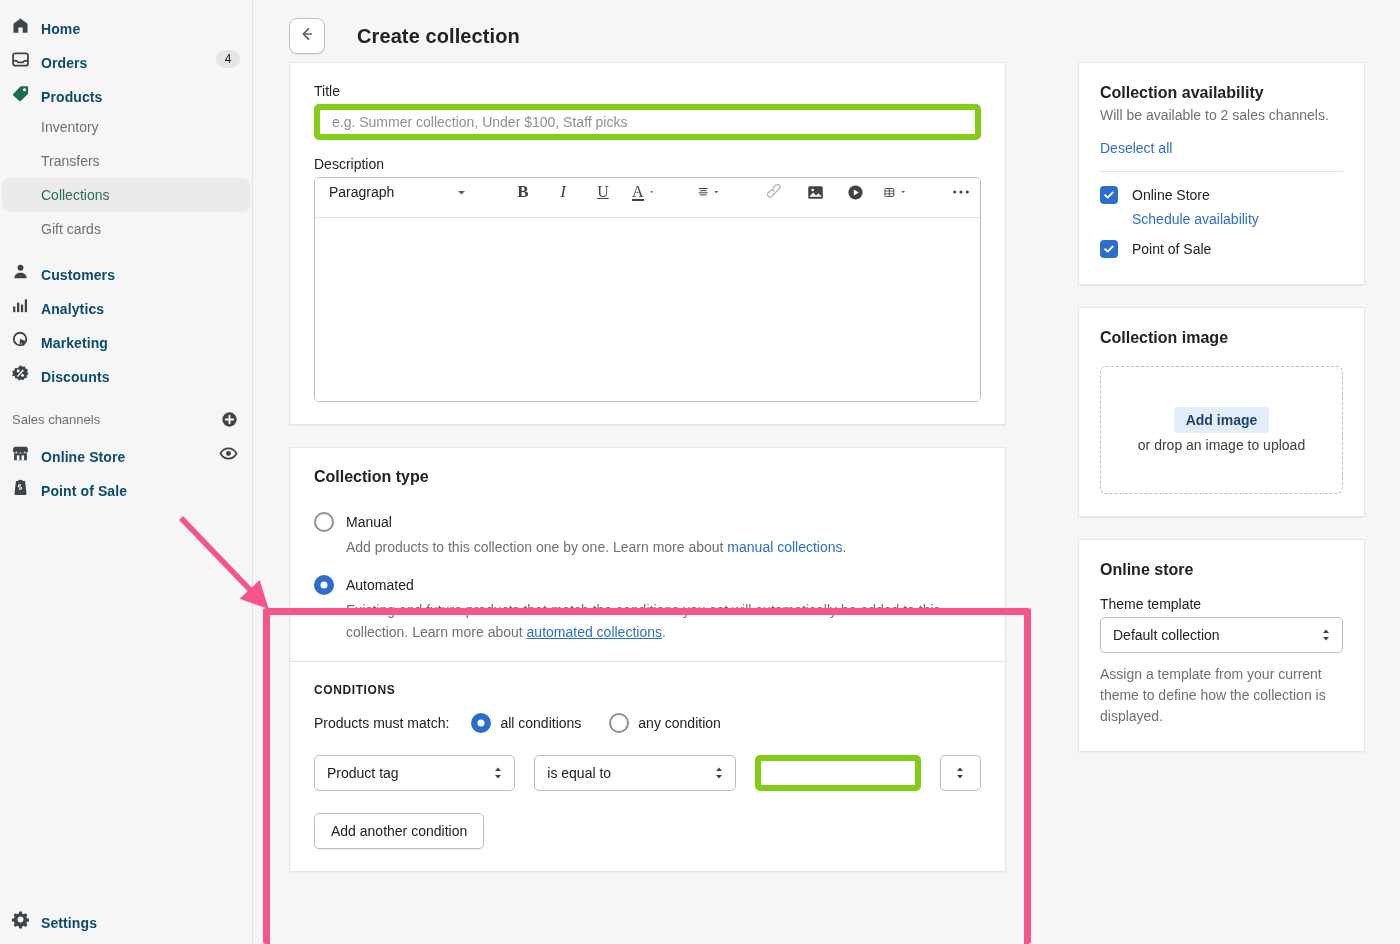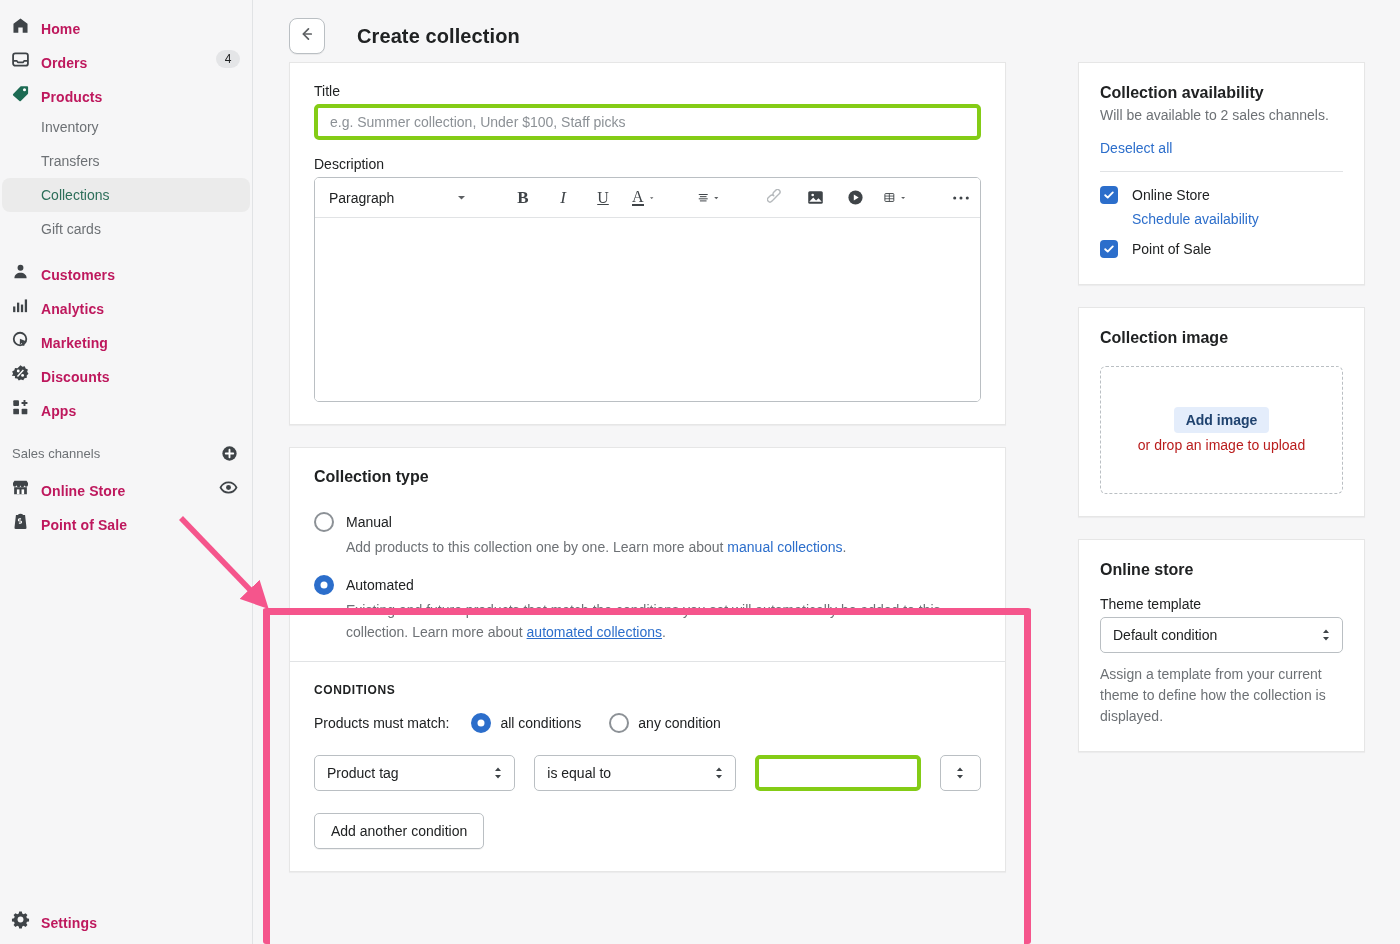--- a/index.html
+++ b/index.html
@@ -29,21 +29,21 @@
     cursor: pointer;
     position: relative;
   }
   .nav-item .ico {
     width: 20px; height: 20px;
     display: flex; align-items: center; justify-content: center;
     margin-right: 11px;
     flex: 0 0 20px;
   }
   .nav-item .lbl {
-    font-size: 14px; font-weight: 600; color: #be185d;
+    font-size: 14px; font-weight: 600; color: #0c4a6e;
     letter-spacing: .1px;
     margin-top: 8px;
   }
   .nav-sub {
     display: flex; align-items: center;
     height: 34px; margin: 0 2px;
     padding-left: 39px; border-radius: 8px; cursor: pointer;
   }
   .nav-sub .lbl { font-size: 14px; font-weight: 400; color: #6d7175; }
   .nav-sub.active { background: #ebebeb; }
@@ -92,30 +92,30 @@
     background: #ffffff; border: 1px solid #e6e6e6;
     border-radius: 0;
     box-shadow: 0 1px 1px rgba(0,0,0,0.04);
     margin-bottom: 22px;
   }
   .card-pad { padding: 20px 24px 22px 24px; }
 
   .field-label { font-size: 14px; color: #202223; margin-bottom: 5px; display:block; }
   .text-input {
     width: 100%; height: 36px;
-    border: 4px solid #84cc16; border-radius: 5px;
+    border: 6px solid #84cc16; border-radius: 5px;
     padding: 0 12px; font-size: 14px; background: #fff;
     font-family: "Liberation Sans", sans-serif; color: #202223;
   }
   .text-input::placeholder { color: #8c9196; }
 
   
   .editor { border: 1px solid #babfc3; border-radius: 5px; overflow: hidden; }
   .editor-toolbar {
-    display: flex; align-items: center; height: 40px;
+    display: flex; height: 40px;
     border-bottom: 1px solid #e1e3e5; background: #fff;
     padding: 0 8px; gap: 12px;
   }
   .tb-btn {
     height: 28px; min-width: 28px; border-radius: 4px;
     display:flex; align-items:center; justify-content:center;
     cursor:pointer; color:#5c5f62; padding: 0 3px;
   }
   .tb-select {
     display:flex; align-items:center; height:28px; padding:0 4px 0 6px;
@@ -180,21 +180,21 @@
   .chk-lbl { font-size:14px; color:#202223; }
   .dropzone {
     border:1px dashed #babfc3; border-radius:6px; height:128px;
     display:flex; flex-direction:column; align-items:center; justify-content:center;
     background:#fff; cursor:pointer;
   }
   .add-image-btn {
     background:#e4edfb; color:#20436f; font-size:14px; font-weight:bold;
     border-radius:4px; padding:5px 12px; cursor:pointer;
   }
-  .dz-sub { font-size:14px; color:#b91c1c; margin-top:4px; }
+  .dz-sub { font-size:14px; color:#404040; margin-top:4px; }
   .r-help { font-size:14px; color:#6d7175; line-height:21px; margin-top:11px; }
 
   
   .anno { position:absolute; left:0; top:0; width:1400px; height:944px; pointer-events:none; z-index:50; }
   .hl-box {
     position:absolute; left:263px; top:608px; width:768px; height:336px;
     border:7px solid #f5558c; border-bottom:none; border-radius:3px;
     pointer-events:none;
   }
 </style>
@@ -285,31 +285,20 @@
         <svg width="19" height="19" viewBox="0 0 20 20">
             <path fill="#3f4448" d="M10 1.3l2 1.6 2.5-.5.9 2.4 2.4 1-.8 2.4 1.4 2.1-1.9 1.7.2 2.6-2.5.4-1.3 2.2-2.4-1-2.3 1.2-1.5-2.1-2.6-.2.1-2.6L.9 12.4l1.3-2.2L1.2 7.8l2.3-1.2.7-2.5 2.6.3z"></path>
             <circle cx="7.6" cy="7.4" r="1.5" fill="#fff"></circle>
             <circle cx="12.2" cy="12" r="1.5" fill="#fff"></circle>
             <path d="M13 6.3l-6.2 6.8" stroke="#fff" stroke-width="1.5"></path>
           </svg>
       </span>
       <span class="lbl">Discounts</span>
     </div>
 
-    <div class="nav-item">
-      <span class="ico">
-        <svg width="19" height="19" viewBox="0 0 20 20">
-            <rect x="2.4" y="2.4" width="6" height="6" rx="1" fill="#3f4448"></rect>
-            <rect x="2.4" y="11.2" width="6" height="6" rx="1" fill="#3f4448"></rect>
-            <rect x="11.2" y="11.2" width="6" height="6" rx="1" fill="#3f4448"></rect>
-            <path d="M14.2 2.2v6.2M11.1 5.3h6.2" stroke="#3f4448" stroke-width="2"></path>
-          </svg>
-      </span>
-      <span class="lbl">Apps</span>
-    </div>
 
     <div class="section-head">
       <span class="lbl">Sales channels</span>
       <span class="act">
         <svg width="17" height="17" viewBox="0 0 20 20">
             <circle cx="10" cy="10" r="8.4" fill="#3f4448"></circle>
             <path d="M10 5.6v8.8M5.6 10h8.8" stroke="#fff" stroke-width="2.2" stroke-linecap="round"></path>
           </svg>
       </span>
     </div>
@@ -576,21 +565,21 @@
               <div class="dz-sub">or drop an image to upload</div>
             </div>
           </div>
         </div>
 
         <div class="card">
           <div class="card-pad" style="padding:21px 21px 24px 21px">
             <div class="r-title" style="margin-bottom:17px">Online store</div>
             <label class="field-label">Theme template</label>
             <div class="select" style="width:100%">
-              <span>Default condition</span>
+              <span>Default collection</span>
               <svg width="12" height="16" viewBox="0 0 12 16">
                   <path d="M6 2.4 9 6H3zM6 13.6 3 10h6z" fill="#3f4448"></path>
                 </svg>
             </div>
             <div class="r-help">Assign a template from your current theme to define how the collection is displayed.</div>
           </div>
         </div>
       </div>
     </div>
   </div>

